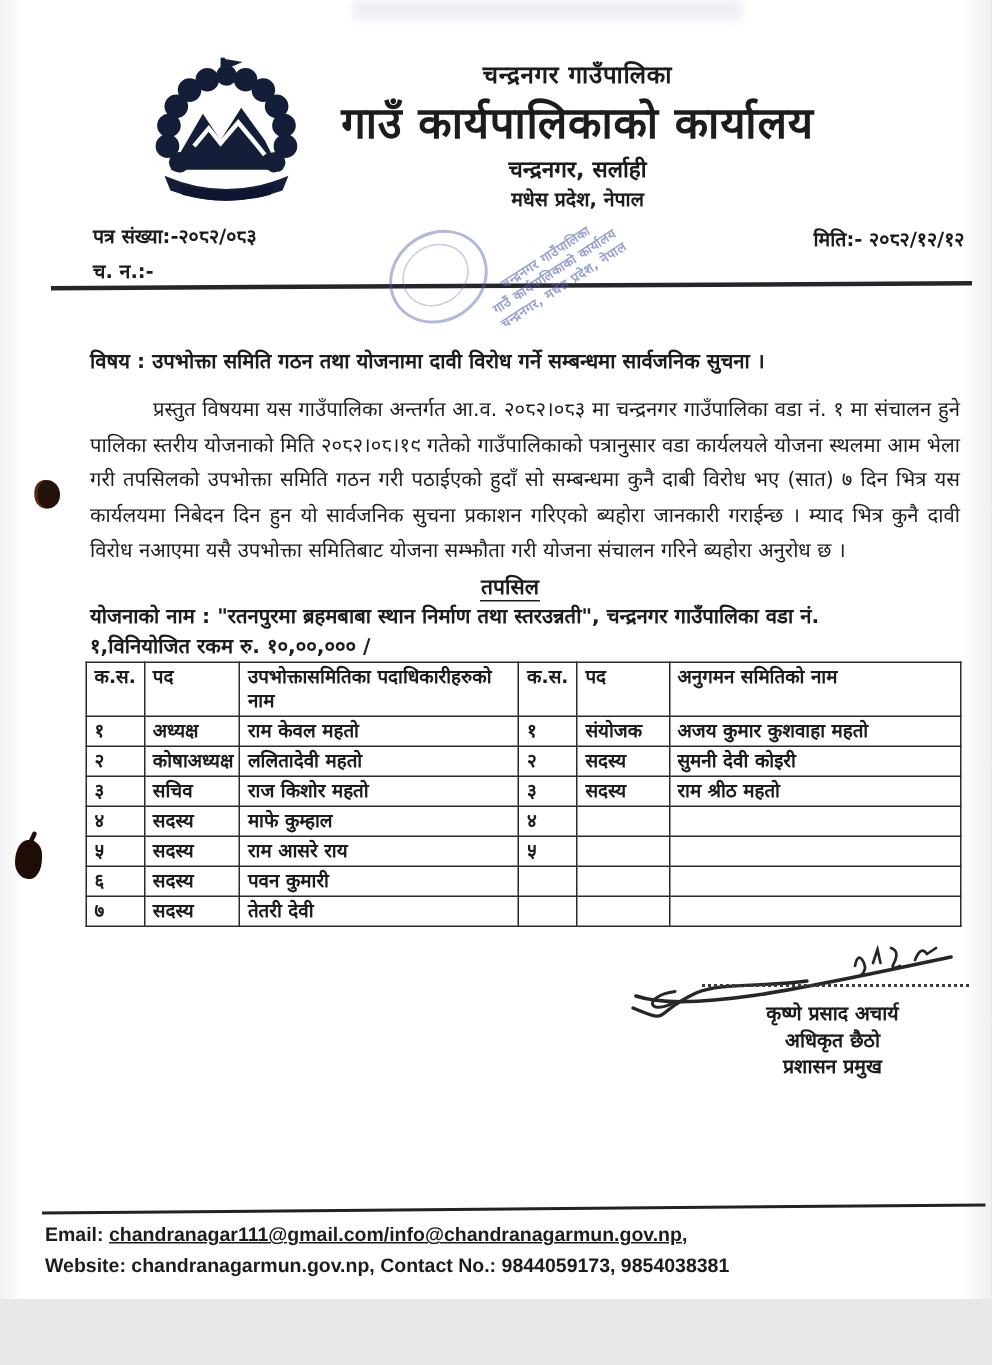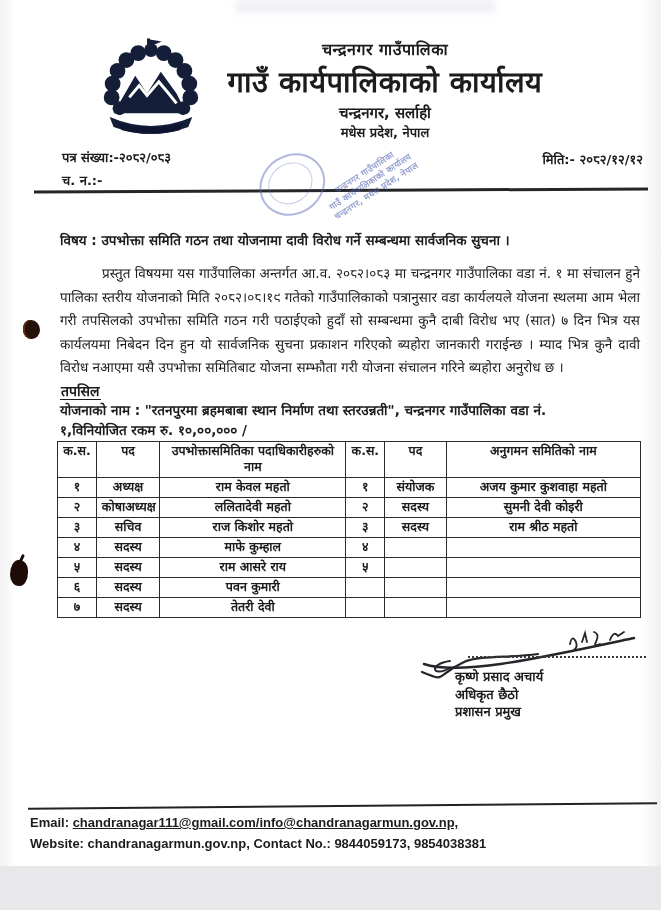--- a/index.html
+++ b/index.html
@@ -28,36 +28,36 @@
   .stamp-ring{position:absolute;left:2px;top:-6px;width:64px;height:56px;border:2.5px solid #5163b0;
          border-radius:50%;opacity:.75;}
   .stamp-ring2{position:absolute;left:12px;top:2px;width:44px;height:38px;border:1.5px solid #5163b0;
          border-radius:50%;opacity:.55;}
   .stamp-txt{position:absolute;left:28px;top:48px;width:150px;text-align:center;
          font-size:8.5px;line-height:11px;font-weight:700;letter-spacing:.4px;}
   
   .subject{left:60px;top:231px;width:560px;text-align:left;font-size:13.5px;font-weight:700;}
   .bodytxt{left:60px;top:262px;width:580px;font-size:13.5px;line-height:23.5px;
          text-align:justify;text-indent:42px;font-weight:500;}
-  .tapasil{left:60px;top:381px;width:560px;text-align:left;font-size:14px;font-weight:700;
+  .tapasil{left:60px;top:381px;width:560px;text-align:center;font-size:14px;font-weight:700;
          }
   .tapasil span{border-bottom:1.8px solid #1c1c1c;padding:0 1px;}
   .plan1{left:60px;top:401px;width:590px;font-size:13.5px;font-weight:700;}
   .plan2{left:60px;top:421px;width:590px;font-size:13.5px;font-weight:700;}
   
   table.sheet{position:absolute;left:57px;top:441px;width:584px;border-collapse:collapse;
          font-size:12.5px;table-layout:fixed;}
   table.sheet th,table.sheet td{border:1.6px solid #2b2b2f;padding:1px 5px 2px 5px;
-         text-align:center;font-weight:600;vertical-align:top;line-height:16px;overflow:hidden;white-space:nowrap;}
+         text-align:left;font-weight:600;vertical-align:top;line-height:16px;overflow:hidden;white-space:nowrap;}
   table.sheet th{font-weight:700;white-space:normal;line-height:16px;}
   .c1{width:38px;} .c2{width:62px;} .c3{width:182px;} .c4{width:38px;} .c5{width:60px;} .c6{width:190px;}
   
   .sig-svg{left:420px;top:628px;width:230px;height:52px;}
   .sig-dots{left:468px;top:656px;width:178px;border-bottom:2.2px dotted #3a3a3e;height:0;}
-  .sig-name{left:455px;top:668px;width:200px;text-align:left;font-size:13px;font-weight:700;line-height:17.5px;}
+  .sig-name{left:455px;top:668px;width:200px;text-align:center;font-size:13px;font-weight:700;line-height:17.5px;}
   
   .rule2{left:28px;top:805px;width:629px;height:2.2px;background:#222;transform:rotate(-0.5deg);}
   .foot{left:30px;top:812px;width:600px;text-align:left;
         font-family:"Liberation Sans","DejaVu Sans",sans-serif;font-size:13px;font-weight:700;line-height:21px;}
   .foot .u{text-decoration:underline;}
   
   .blob1{left:23px;top:320px;width:17px;height:19px;background:#241109;border-radius:45% 55% 50% 50%;
          box-shadow:inset 2px 0 0 #5a2a12;}
   .blob2{left:10px;top:560px;width:18px;height:26px;background:#1d0d06;border-radius:50% 50% 48% 52%/60% 40% 55% 45%;}
   .blob2:before{content:"";position:absolute;left:10px;top:-6px;width:3px;height:10px;background:#1d0d06;

